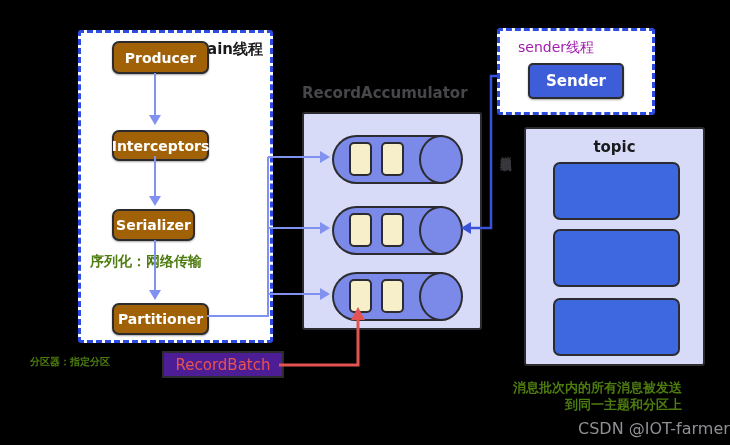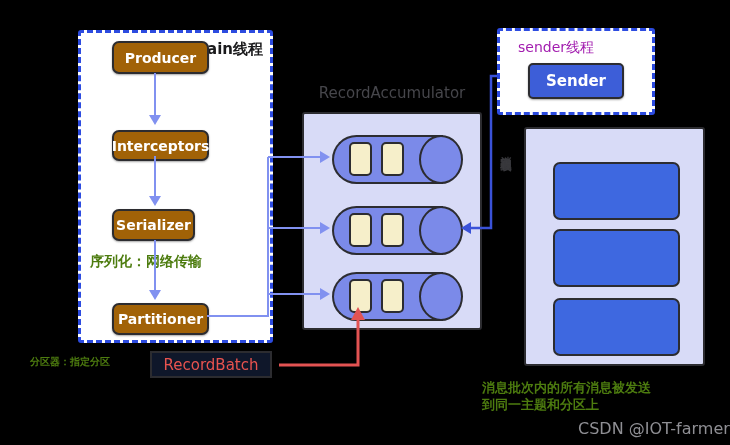--- a/index.html
+++ b/index.html
@@ -49,21 +49,21 @@
 
     <div class="abs node" style="left:31px;top:97px;width:97px;height:31px;">Interceptors</div>
 
     <div class="abs node" style="left:31px;top:176px;width:83px;height:32px;">Serializer</div>
 
     <div class="abs annotation" style="left:9px;top:220px;font-size:14px;">序列化：网络传输</div>
 
     <div class="abs node" style="left:31px;top:270px;width:97px;height:32px;">Partitioner</div>
   </div>
 
-  <div class="abs txt-title" style="left:302px;top:84px;width:180px;text-align:center;font-size:15px;font-weight:400;">RecordAccumulator</div>
+  <div class="abs txt-title" style="left:302px;top:84px;width:180px;font-size:15px;font-weight:700;">RecordAccumulator</div>
 
   <div class="abs panel" style="left:302px;top:112px;width:180px;height:218px;">
     <div class="cylinder" style="left:28px;top:21px;">
       <div class="cyl-body"></div>
       <div class="cyl-cap"></div>
       <div class="batch b1"></div>
       <div class="batch b2"></div>
     </div>
     <div class="cylinder" style="left:28px;top:92px;">
       <div class="cyl-body"></div>
@@ -81,33 +81,34 @@
 
   <div class="abs dashed-box" style="left:497px;top:28px;width:158px;height:87px;">
     <div class="abs txt-gray" style="left:18px;top:8px;font-size:14px;">sender线程</div>
     <div class="abs node" style="left:28px;top:32px;width:96px;height:36px;background:#3d5ed8;border-radius:5px;font-size:15px;">Sender</div>
   </div>
 
   <div class="abs" style="left:497px;top:147px;writing-mode:vertical-rl;text-orientation:upright;
        font-size:11px;color:#38383c;letter-spacing:1px;font-weight:bold;">消息提取线程</div>
 
   <div class="abs panel" style="left:524px;top:127px;width:181px;height:239px;">
+    <div class="abs txt-dark" style="left:0;top:9px;width:100%;text-align:center;font-size:15px;font-weight:bold;">topic</div>
     <div class="partition" style="top:33px;"></div>
     <div class="partition" style="top:100px;"></div>
     <div class="partition" style="top:169px;"></div>
   </div>
 
   <div class="abs annotation" style="left:30px;top:355px;font-size:10px;">分区器：指定分区</div>
 
-  <div class="abs" style="left:150px;top:351px;width:122px;height:27px;background:#0f172a;border:2px solid #2c2c30;
+  <div class="abs" style="left:162px;top:351px;width:122px;height:27px;background:#4c1d95;border:2px solid #2c2c30;
        display:flex;align-items:center;justify-content:center;color:#e8534f;font-size:15px;">
     <span>RecordBatch</span>
   </div>
 
-  <div class="abs annotation" style="left:482px;top:379px;width:210px;text-align:left;line-height:17px;">
+  <div class="abs annotation" style="left:472px;top:379px;width:210px;text-align:right;line-height:17px;">
     <div>消息批次内的所有消息被发送</div>
     <div>到同一主题和分区上</div>
   </div>
 
   <div class="abs" style="left:578px;top:419px;font-size:16px;color:#8f8f94;">CSDN @IOT-farmer</div>
 
   <svg class="overlay" width="730" height="445" viewBox="0 0 730 445">
 
     <g stroke="#8191f0" fill="#8191f0" stroke-width="2">
       <line x1="155" y1="73" x2="155" y2="116"></line>

